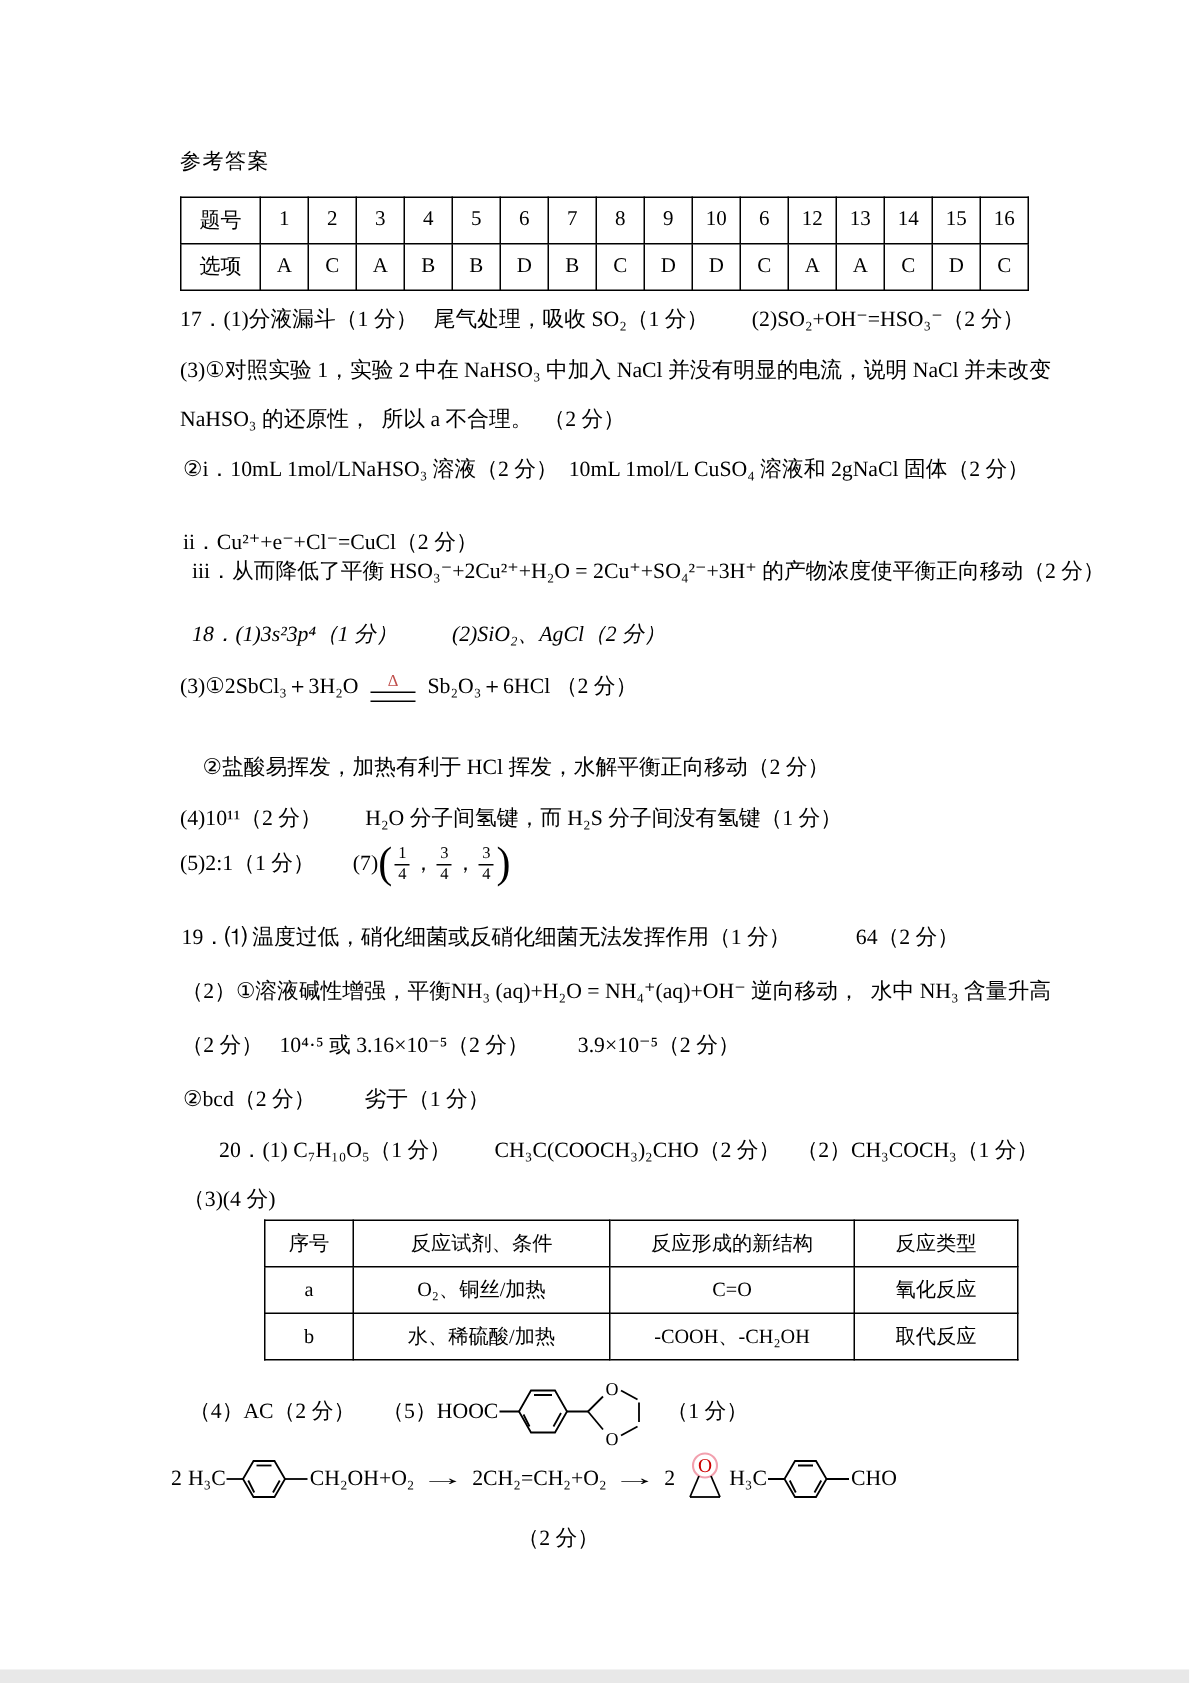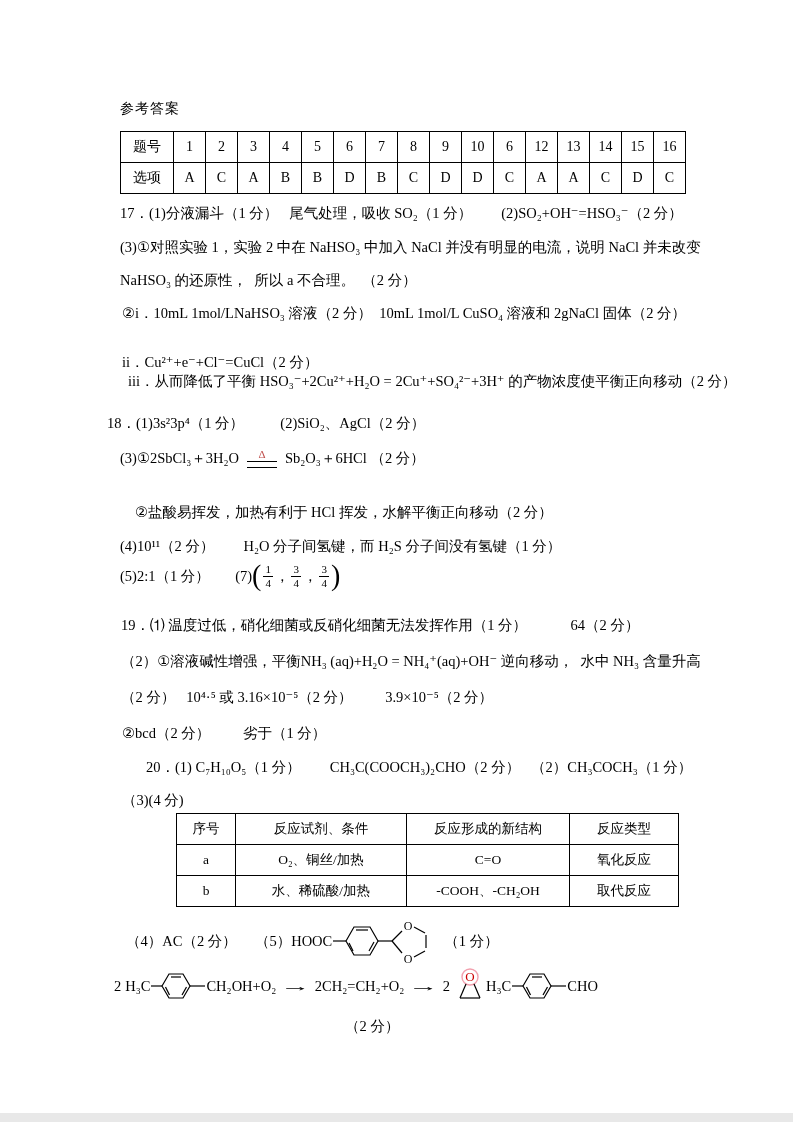--- a/index.html
+++ b/index.html
@@ -91,21 +91,21 @@
     </tbody>
   </table>
 
   <div class="line" style="top:203px; left:120px;">17．(1)分液漏斗（1 分）   尾气处理，吸收 SO₂（1 分）        (2)SO₂+OH⁻=HSO₃⁻（2 分）</div>
   <div class="line" style="top:237px; left:120px;">(3)①对照实验 1，实验 2 中在 NaHSO₃ 中加入 NaCl 并没有明显的电流，说明 NaCl 并未改变</div>
   <div class="line" style="top:270px; left:120px;">NaHSO₃ 的还原性，  所以 a 不合理。  （2 分）</div>
   <div class="line" style="top:303px; left:122px;">②i．10mL 1mol/LNaHSO₃ 溶液（2 分）  10mL 1mol/L CuSO₄ 溶液和 2gNaCl 固体（2 分）</div>
   <div class="line" style="top:352px; left:122px;">ii．Cu²⁺+e⁻+Cl⁻=CuCl（2 分）</div>
   <div class="line" style="top:371px; left:128px;">iii．从而降低了平衡 HSO₃⁻+2Cu²⁺+H₂O = 2Cu⁺+SO₄²⁻+3H⁺ 的产物浓度使平衡正向移动（2 分）</div>
 
-  <div class="line" style="top:413px; left:107px;">18．(1)3s²3p⁴（1 分）          (2)SiO₂、AgCl（2 分）</div>
+  <div class="line" style="top:413px; left:128px;font-style:italic;">18．(1)3s²3p⁴（1 分）          (2)SiO₂、AgCl（2 分）</div>
 
   <div class="line flex" style="top:448px; left:120px;">
     <span>(3)①2SbCl₃＋3H₂O</span>
     <span class="eq-delta">
       <span class="delta">Δ</span>
       <span class="dbl"></span>
     </span>
     <span>Sb₂O₃＋6HCl （2 分）</span>
   </div>
 

